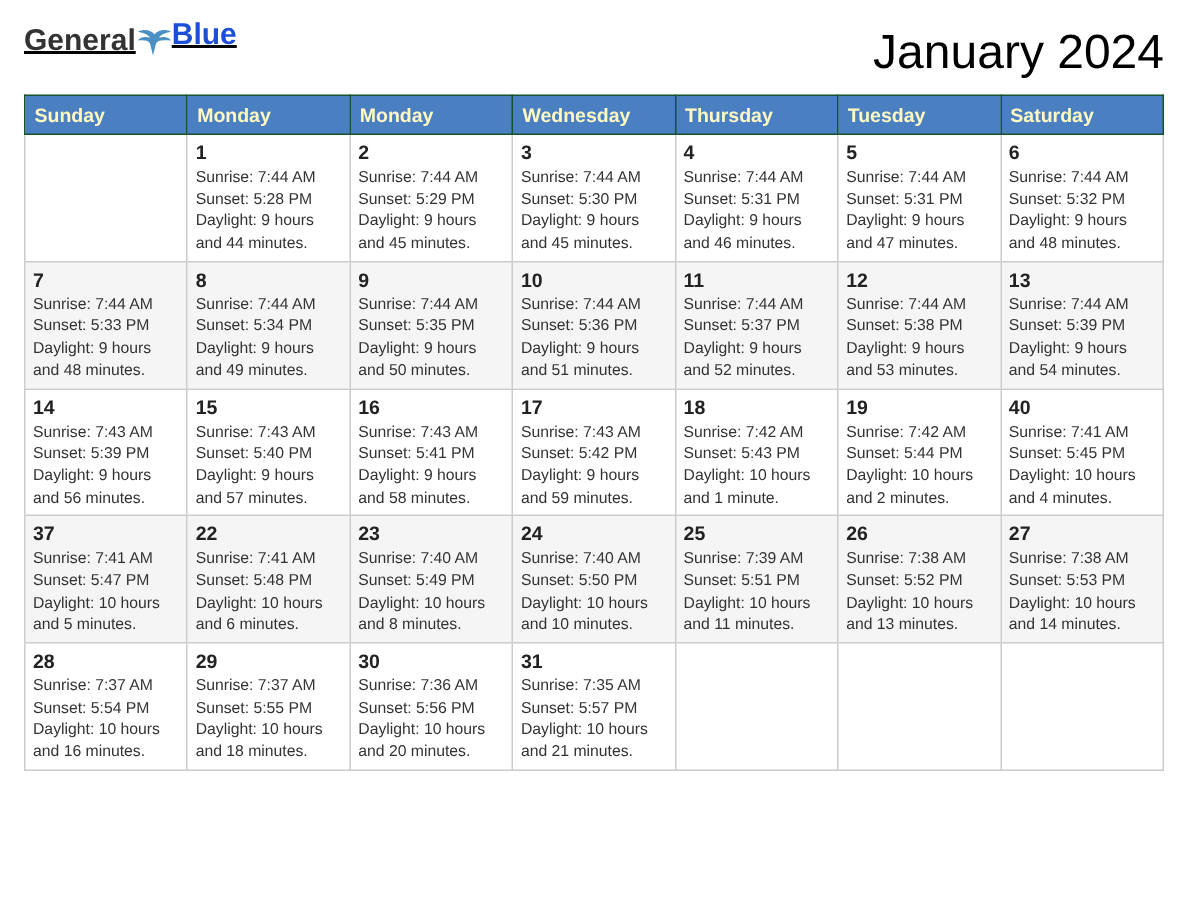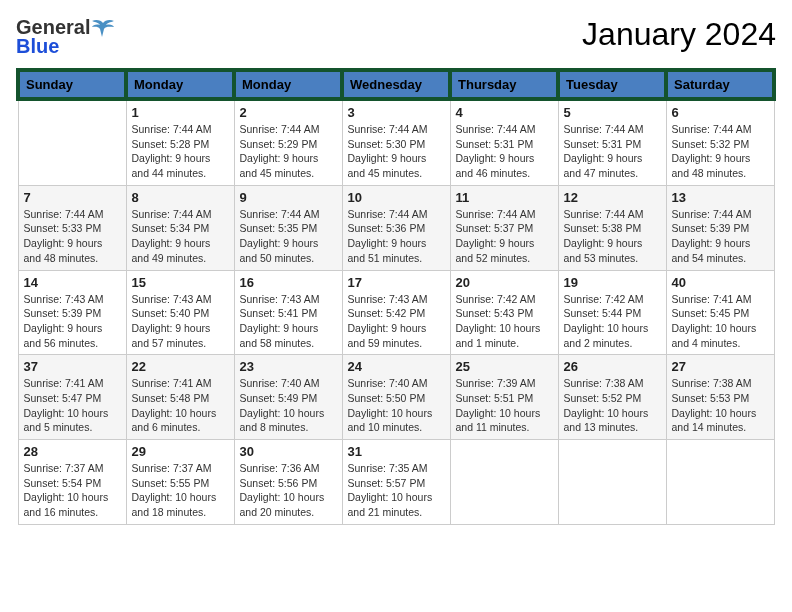--- a/index.html
+++ b/index.html
@@ -11,48 +11,49 @@
       padding: 16px;
     }
     .header {
       display: flex;
       justify-content: space-between;
       align-items: flex-start;
       margin-bottom: 10px;
     }
     .logo {
       display: flex;
-      flex-direction: column;
+      flex-direction: row;
       align-items: flex-start;
+      text-decoration: underline;
     }
     .title-block {
       text-align: right;
     }
     .calendar-title {
       font-size: 32px;
       font-weight: normal;
       color: #000000;
     }
     .calendar-subtitle {
       font-size: 15px;
       color: #444;
     }
     .calendar {
       width: 100%;
       border-collapse: collapse;
       font-size: 11px;
     }
     .calendar th {
       background: #4a7fc1;
-      color: #000000;
+      color: #fef9c3;
       text-align: left;
       padding: 5px 6px;
       font-size: 13px;
       font-weight: bold;
-      border: 4px solid #14532d;
+      border: 1px solid #14532d;
     }
     .calendar td {
       border: 1px solid #ccc;
       vertical-align: top;
       padding: 4px 5px;
       width: 108px;
       min-height: 80px;
       background: #fff;
     }
     .calendar tr:nth-child(even) td {
@@ -173,21 +174,21 @@
         </td>
         <td>
           <span class="day-number">16</span>
           <div class="day-info">Sunrise: 7:43 AM<br>Sunset: 5:41 PM<br>Daylight: 9 hours and 58 minutes.</div>
         </td>
         <td>
           <span class="day-number">17</span>
           <div class="day-info">Sunrise: 7:43 AM<br>Sunset: 5:42 PM<br>Daylight: 9 hours and 59 minutes.</div>
         </td>
         <td>
-          <span class="day-number">20</span>
+          <span class="day-number">18</span>
           <div class="day-info">Sunrise: 7:42 AM<br>Sunset: 5:43 PM<br>Daylight: 10 hours and 1 minute.</div>
         </td>
         <td>
           <span class="day-number">19</span>
           <div class="day-info">Sunrise: 7:42 AM<br>Sunset: 5:44 PM<br>Daylight: 10 hours and 2 minutes.</div>
         </td>
         <td>
           <span class="day-number">40</span>
           <div class="day-info">Sunrise: 7:41 AM<br>Sunset: 5:45 PM<br>Daylight: 10 hours and 4 minutes.</div>
         </td>

